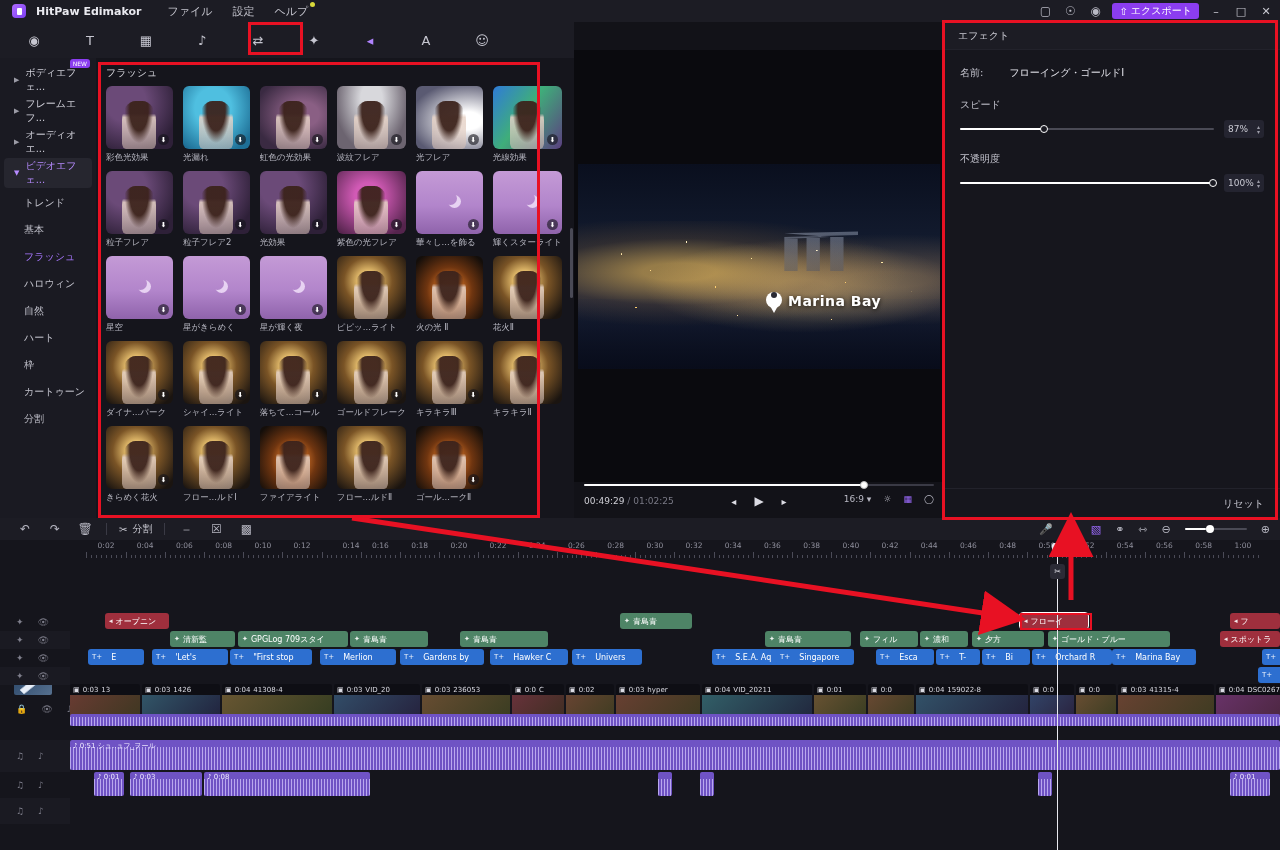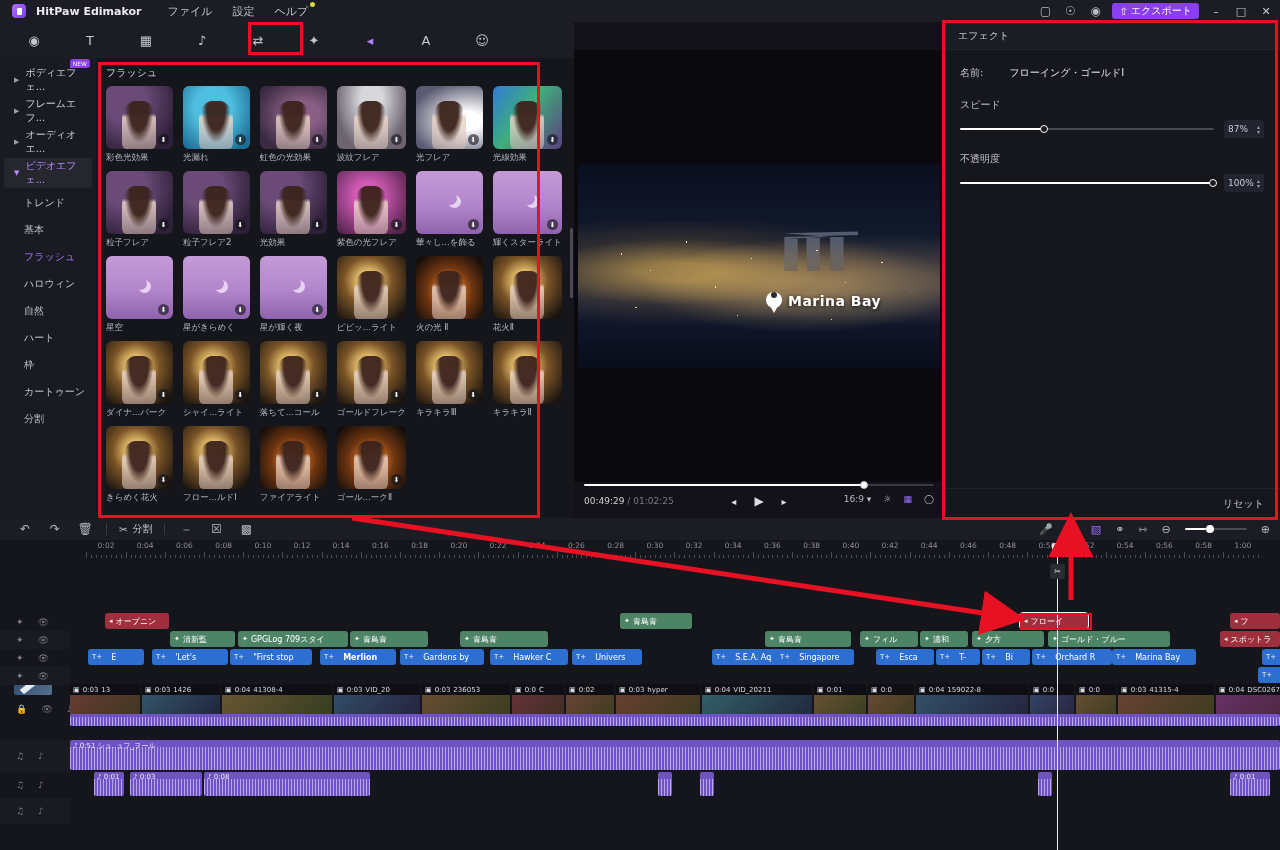--- a/index.html
+++ b/index.html
@@ -457,20 +457,26 @@
           <div class="thumb" style="background:radial-gradient(ellipse at 45% 40%,#f0c874 0 16%,#7a5426 45%,#1a1410 88%)">
             <div class="fig"></div>
           </div>
           <div class="cap">フロー...ルドⅠ</div>
         </div>
         <div class="cell">
           <div class="thumb" style="background:radial-gradient(ellipse at 50% 55%,#e07a2a 0 16%,#6f3510 48%,#140e0a 90%)">
             <div class="fig"></div>
           </div>
           <div class="cap">ファイアライト</div>
+        </div>
+        <div class="cell">
+          <div class="thumb" style="background:radial-gradient(ellipse at 45% 40%,#f0c874 0 16%,#7a5426 45%,#1a1410 88%)">
+            <div class="fig"></div>
+          </div>
+          <div class="cap">フロー...ルドⅡ</div>
         </div>
         <div class="cell">
           <div class="thumb" style="background:radial-gradient(ellipse at 50% 55%,#e07a2a 0 16%,#6f3510 48%,#140e0a 90%)">
             <div class="fig"></div>
             <div class="dl">⬇</div>
           </div>
           <div class="cap">ゴール...ークⅡ</div>
         </div>
       </div>
     <div class="scrollbar"></div>
@@ -634,21 +640,21 @@
       <div class="tick" style="left: 277.5px; height: 3px;"></div>
       <div class="lbl" style="left: 302px;">0:12</div>
       <div class="tick" style="left: 282.4px; height: 6px;"></div>
       <div class="tick" style="left: 287.3px; height: 3px;"></div>
       <div class="tick" style="left: 292.2px; height: 3px;"></div>
       <div class="tick" style="left: 297.1px; height: 3px;"></div>
       <div class="tick" style="left: 302px; height: 3px;"></div>
       <div class="tick" style="left: 306.9px; height: 3px;"></div>
       <div class="tick" style="left: 311.8px; height: 3px;"></div>
       <div class="tick" style="left: 316.7px; height: 3px;"></div>
-      <div class="lbl" style="left: 341px;">0:14</div>
+      <div class="lbl" style="left: 351px;">0:14</div>
       <div class="tick" style="left: 321.6px; height: 6px;"></div>
       <div class="tick" style="left: 326.5px; height: 3px;"></div>
       <div class="tick" style="left: 331.4px; height: 3px;"></div>
       <div class="tick" style="left: 336.3px; height: 3px;"></div>
       <div class="tick" style="left: 341.2px; height: 3px;"></div>
       <div class="tick" style="left: 346.1px; height: 3px;"></div>
       <div class="tick" style="left: 351px; height: 3px;"></div>
       <div class="tick" style="left: 355.9px; height: 3px;"></div>
       <div class="lbl" style="left: 380.4px;">0:16</div>
       <div class="tick" style="left: 360.8px; height: 6px;"></div>
@@ -970,21 +976,21 @@
           <div class="clip blue" style="left: 82px; width: 76px;">
             <span class="ci">T+</span>
             <span style="margin-left:6px;">'Let's</span>
           </div>
           <div class="clip blue" style="left: 160px; width: 82px;">
             <span class="ci">T+</span>
             <span style="margin-left:6px;">"First stop</span>
           </div>
           <div class="clip blue" style="left: 250px; width: 76px;">
             <span class="ci">T+</span>
-            <span style="margin-left:6px;font-weight:bold;">Merlion</span>
+            <span style="margin-left:6px;">Merlion</span>
           </div>
           <div class="clip blue" style="left: 330px; width: 84px;">
             <span class="ci">T+</span>
             <span style="margin-left:6px;">Gardens by</span>
           </div>
           <div class="clip blue" style="left: 420px; width: 78px;">
             <span class="ci">T+</span>
             <span style="margin-left:6px;">Hawker C</span>
           </div>
           <div class="clip blue" style="left: 502px; width: 70px;">

